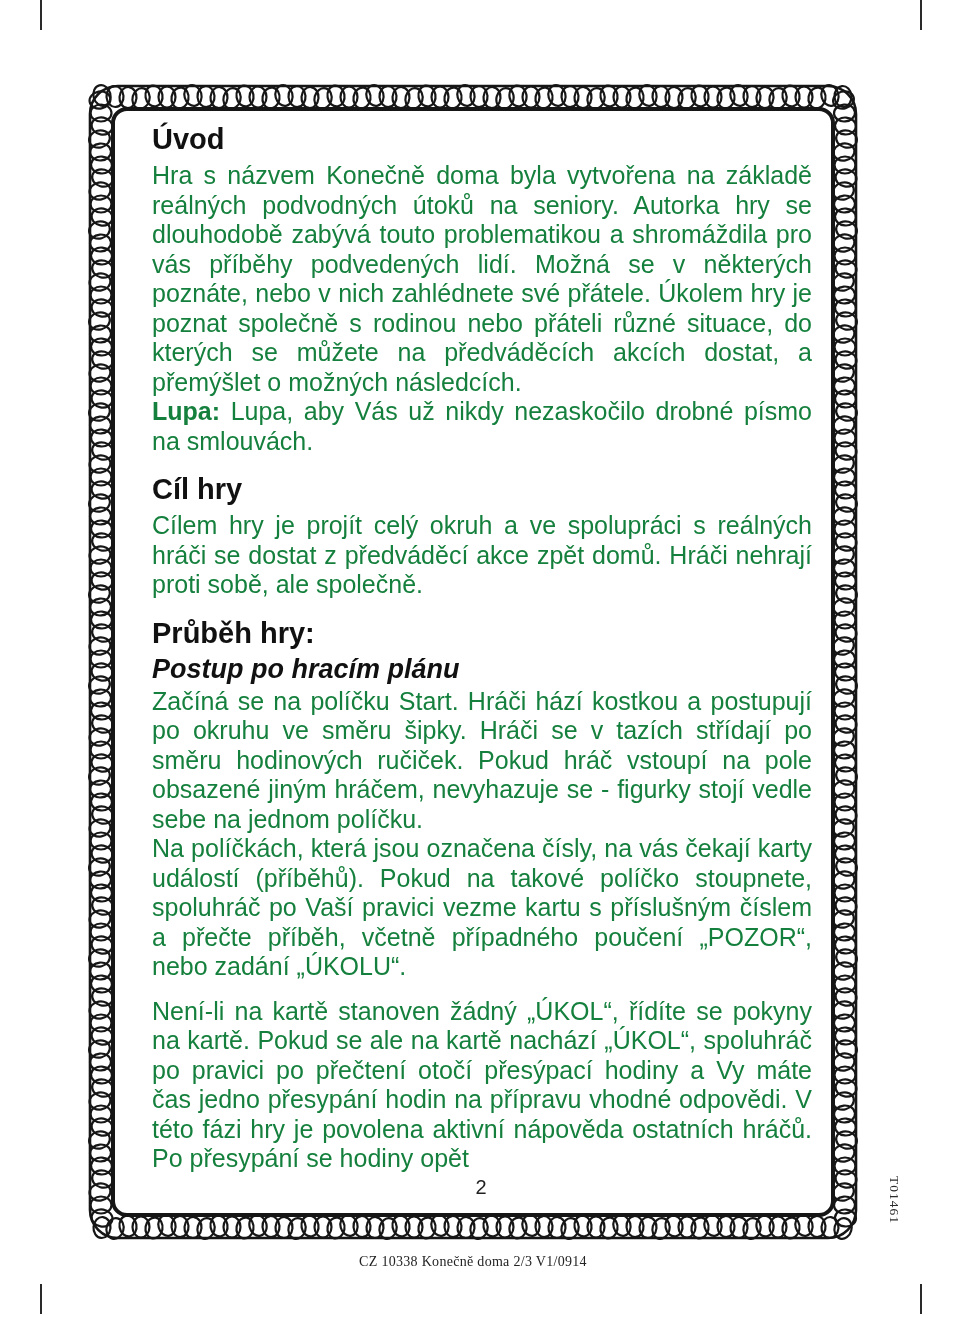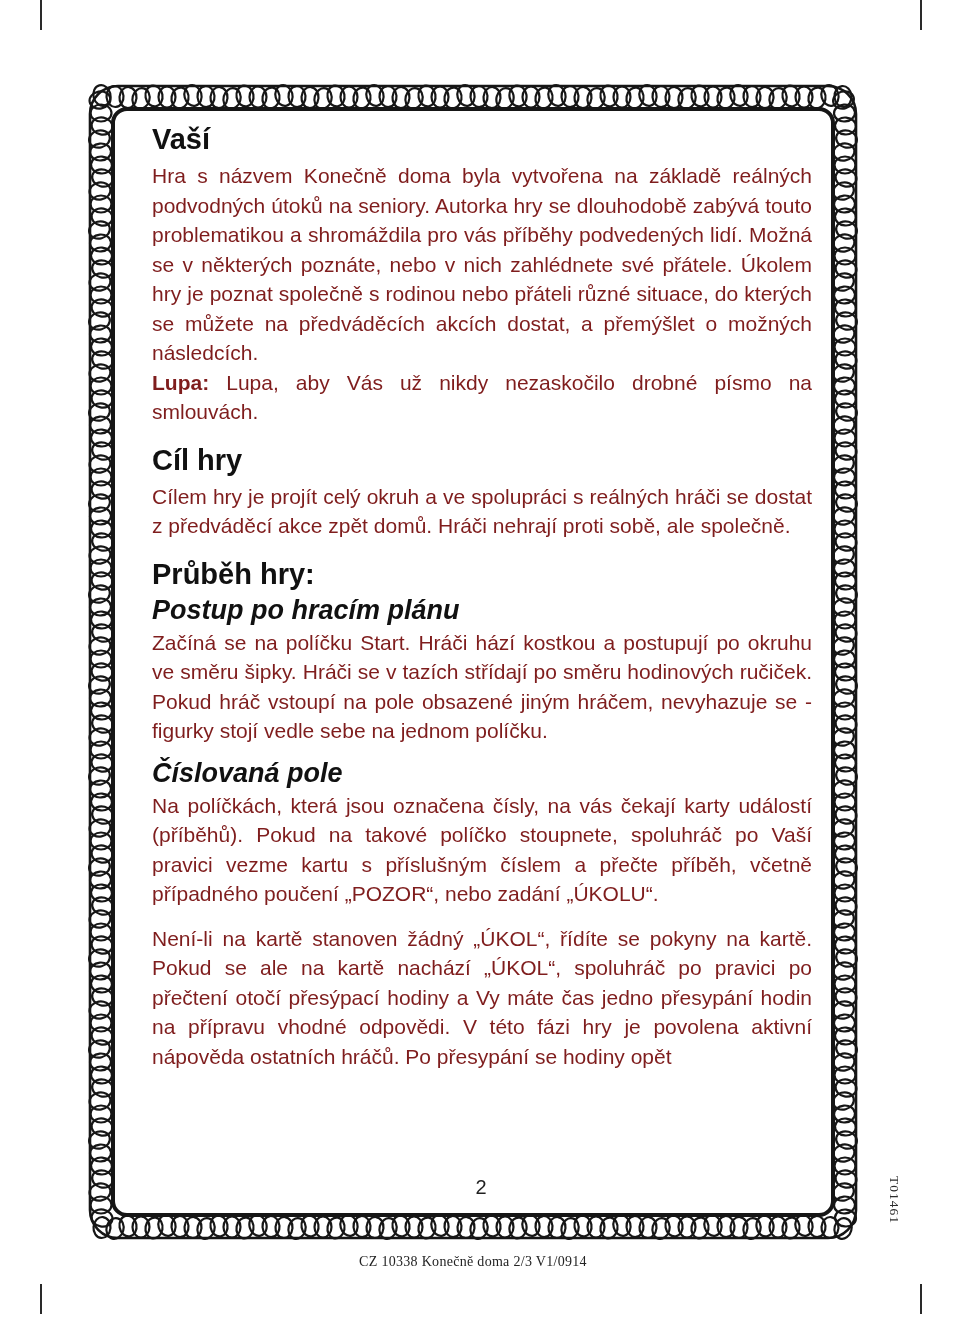--- a/index.html
+++ b/index.html
@@ -49,24 +49,24 @@
     font-size: 27px;
     line-height: 28px;
     font-weight: bold;
     font-style: italic;
     color: #111111;
     margin: 2px 0 4px 0;
     text-align: left;
   }
   .content h2.mt2 { margin-top: 13px; }
   .content p.body {
-    font-size: 21px;
+    font-size: 25px;
     line-height: 29.5px;
     margin: 0;
-    color: #7f1d1d;
+    color: #15803d;
   }
   .content p.mt3 { margin-top: 15px; }
   .content strong { font-weight: bold; }
 
   .page-number {
     position: absolute;
     left: 0;
     right: 0;
     top: 1176px;
     text-align: center;
@@ -397,36 +397,35 @@
       <ellipse cx="844" cy="1153" rx="10.5" ry="8.5" transform="rotate(-10 844 1153)" class="loop"></ellipse>
       <ellipse cx="845" cy="1166" rx="10.5" ry="8.5" transform="rotate(0 845 1166)" class="loop"></ellipse>
       <ellipse cx="846" cy="1179" rx="10.5" ry="8.5" transform="rotate(10 846 1179)" class="loop"></ellipse>
       <ellipse cx="843.5" cy="1192" rx="10.5" ry="8.5" transform="rotate(-15 843.5 1192)" class="loop"></ellipse>
       <ellipse cx="844.5" cy="1205" rx="10.5" ry="8.5" transform="rotate(-5 844.5 1205)" class="loop"></ellipse>
       <ellipse cx="845.5" cy="1218" rx="10.5" ry="8.5" transform="rotate(5 845.5 1218)" class="loop"></ellipse>
     </svg>
 
   <div class="content">
 
-    <h1>Vaší</h1>
+    <h1>Úvod</h1>
     <p class="body">Hra s názvem Konečně doma byla vytvořena na základě reálných podvodných útoků na seniory. Autorka hry se dlouhodobě zabývá touto problematikou a shromáždila pro vás příběhy podvedených lidí. Možná se v některých poznáte, nebo v nich zahlédnete své přátele. Úkolem hry je poznat společně s rodinou nebo přáteli různé situace, do kterých se můžete na předváděcích akcích dostat, a přemýšlet o možných následcích.</p>
     <p class="body">
       <strong>Lupa:</strong>
       <span>Lupa, aby Vás už nikdy nezaskočilo drobné písmo na smlouvách.</span>
     </p>
 
     <h1 class="mt">Cíl hry</h1>
     <p class="body">Cílem hry je projít celý okruh a ve spolupráci s reálných hráči se dostat z předváděcí akce zpět domů. Hráči nehrají proti sobě, ale společně.</p>
 
     <h1 class="mt">Průběh hry:</h1>
 
     <h2>Postup po hracím plánu</h2>
     <p class="body">Začíná se na políčku Start. Hráči hází kostkou a postupují po okruhu ve směru šipky. Hráči se v tazích střídají po směru hodinových ručiček. Pokud hráč vstoupí na pole obsazené jiným hráčem, nevyhazuje se - figurky stojí vedle sebe na jednom políčku.</p>
 
-    <h2 class="mt2">Číslovaná pole</h2>
     <p class="body">Na políčkách, která jsou označena čísly, na vás čekají karty událostí (příběhů). Pokud na takové políčko stoupnete, spoluhráč po Vaší pravici vezme kartu s příslušným číslem a přečte příběh, včetně případného poučení „POZOR“, nebo zadání „ÚKOLU“.</p>
 
     <p class="body mt3">Není-li na kartě stanoven žádný „ÚKOL“, řídíte se pokyny na kartě. Pokud se ale na kartě nachází „ÚKOL“, spoluhráč po pravici po přečtení otočí přesýpací hodiny a Vy máte čas jedno přesypání hodin na přípravu vhodné odpovědi. V této fázi hry je povolena aktivní nápověda ostatních hráčů. Po přesypání se hodiny opět</p>
 
   </div>
 
   <div class="page-number">2</div>
   <div class="side-code">T01461</div>
   <div class="footer-caption">CZ 10338 Konečně doma 2/3 V1/0914</div>
 

